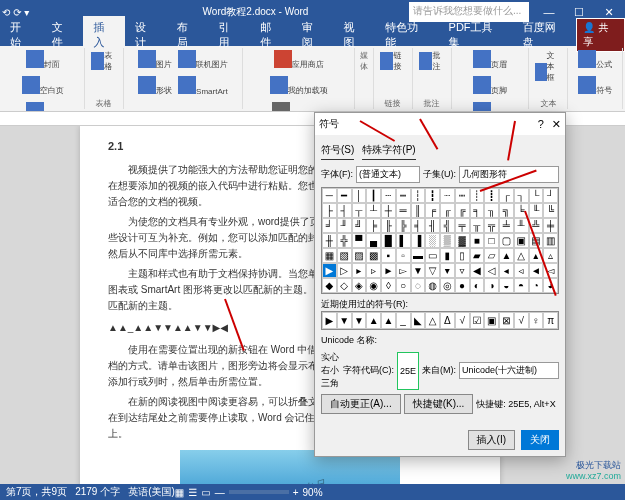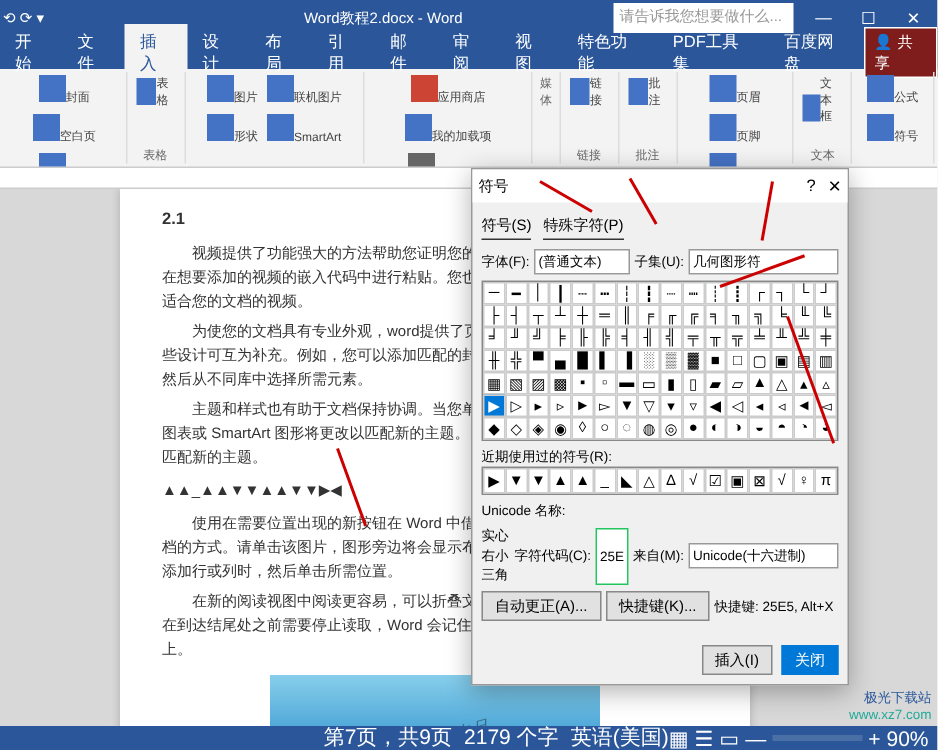--- a/index.html
+++ b/index.html
@@ -21,21 +21,21 @@
 .rbtn-icon{width:18px;height:18px;background:#4472c4;margin-bottom:2px}
 .rgroup-label{font-size:8px;color:#666;text-align:center;margin-top:2px}
 .ruler{height:14px;background:#fff;border-bottom:1px solid #ccc}
 .doc-area{position:absolute;top:126px;left:0;right:0;bottom:16px;background:#d8d8d8;overflow:hidden}
 .page{position:absolute;left:80px;top:0;width:420px;background:#fff;box-shadow:0 0 6px rgba(0,0,0,0.2);padding:12px 28px;font-size:10px;line-height:1.6;color:#333}
 .doc-section{font-size:11px;font-weight:bold;margin-bottom:6px}
 .doc-p{text-indent:2em;margin-bottom:4px}
 .sym-line{font-size:10px;margin:6px 0}
 .doc-img{width:220px;height:90px;margin:8px auto;background:linear-gradient(to bottom,#87ceeb 0%,#4fa8d8 40%,#2e8b8b 55%,#f5e8c0 100%);position:relative;display:flex;align-items:center;justify-content:center}
 .watermark{transform:rotate(-15deg);color:rgba(0,0,0,0.4);font-size:12px;font-style:italic}
-.statusbar{position:absolute;bottom:0;left:0;right:0;height:16px;background:#2b579a;color:#fff;font-size:14px;display:flex;align-items:center;justify-content:flex-end;padding:0 6px}
+.statusbar{position:absolute;bottom:0;left:0;right:0;height:16px;background:#2b579a;color:#fff;font-size:10px;display:flex;align-items:center;justify-content:flex-start;padding:0 6px}
 .sb-left{display:flex;gap:8px}
 .sb-right{display:flex;gap:4px;align-items:center}
 .zoom{width:60px;height:4px;background:#4a6fa5}
 .dialog{position:absolute;left:314px;top:112px;width:252px;background:#f0f0f0;border:1px solid #999;box-shadow:0 4px 16px rgba(0,0,0,0.3);font-size:10px}
 .dlg-title{height:22px;display:flex;align-items:center;justify-content:space-between;padding:0 4px;background:#fff}
 .dlg-close{display:flex;gap:8px;font-size:11px}
 .dlg-body{padding:6px}
 .dlg-tabs{display:flex;gap:8px;font-size:10px;margin-bottom:6px}
 .dlg-tab{border-bottom:1px solid #333;padding:2px 0;}
 .dlg-row{display:flex;align-items:center;gap:3px;margin-bottom:4px;font-size:10px}

